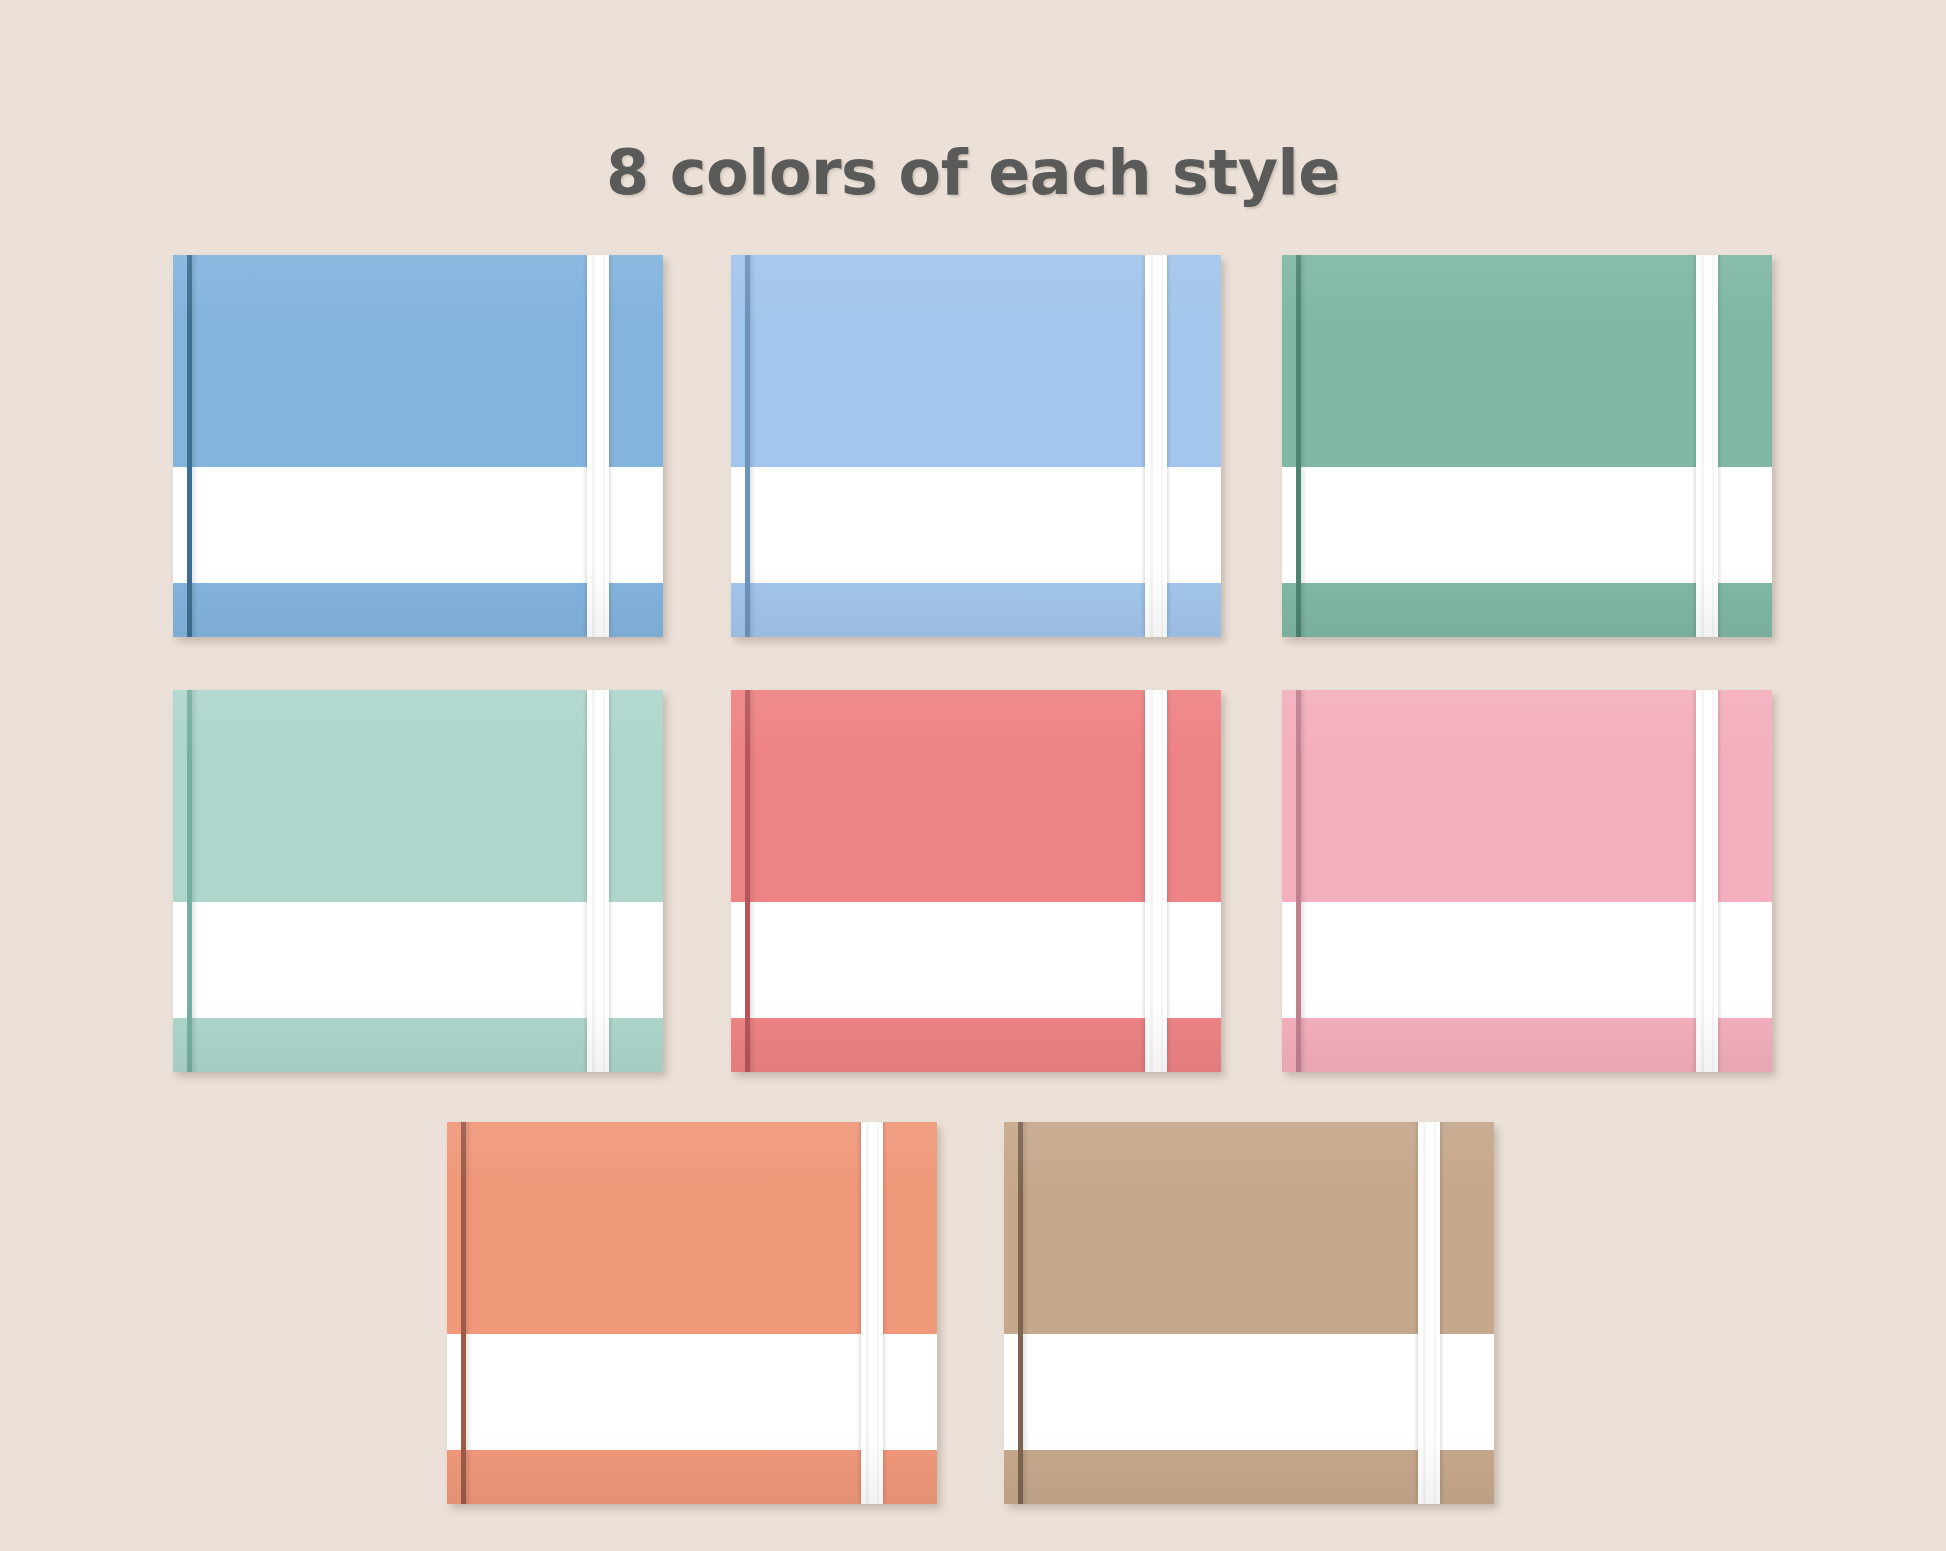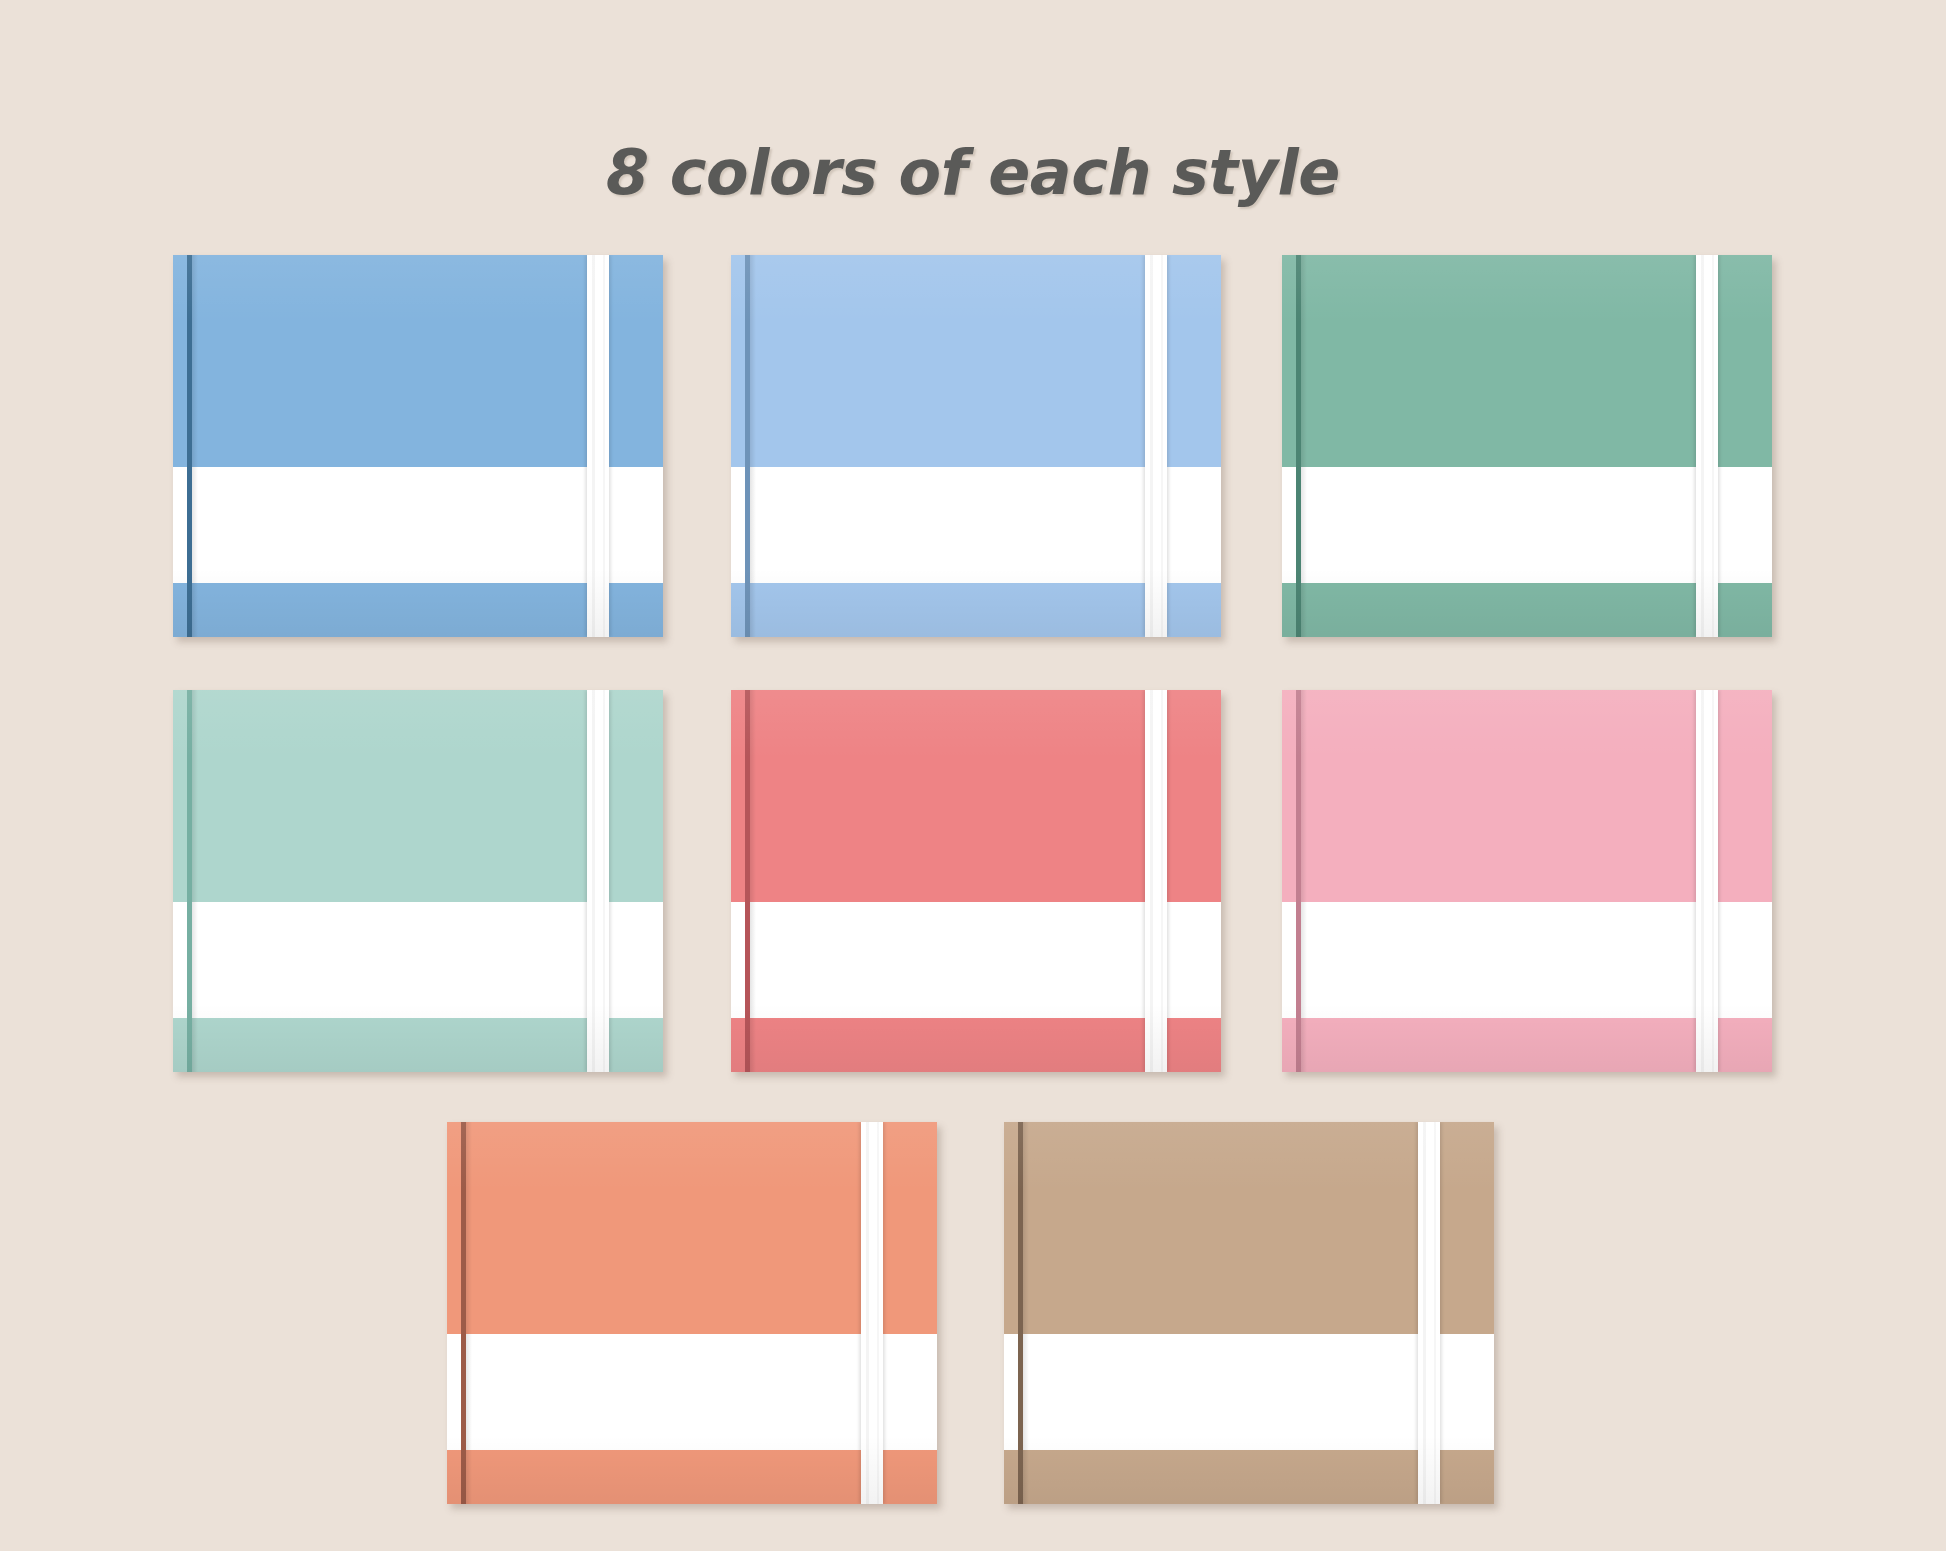--- a/index.html
+++ b/index.html
@@ -13,21 +13,20 @@
     font-family: "Liberation Sans", sans-serif;
     overflow: hidden;
     position: relative;
   }
 
   #page-root {
     position: absolute;
     inset: 0;
     width: 1946px;
     height: 1331px;
-    font-style: italic;
   }
 
   .page-title {
     position: absolute;
     top: 94px;
     left: 0;
     width: 1946px;
     text-align: center;
     font-size: 62px;
     font-weight: bold;

